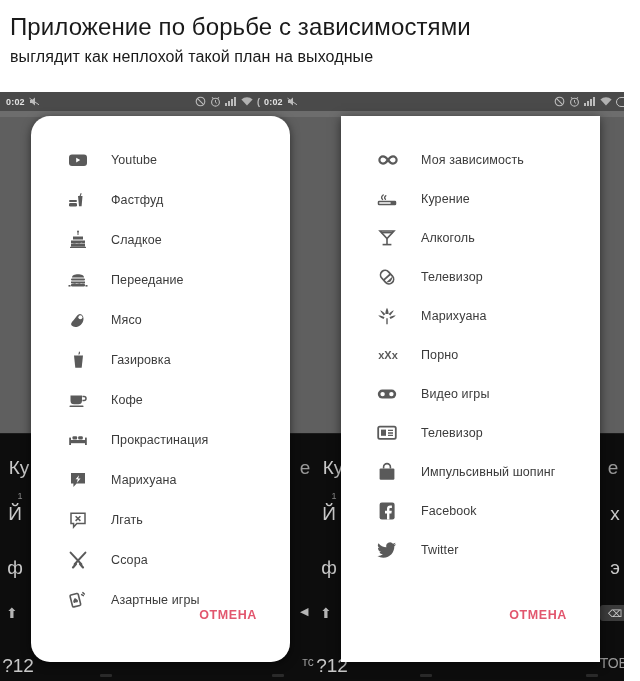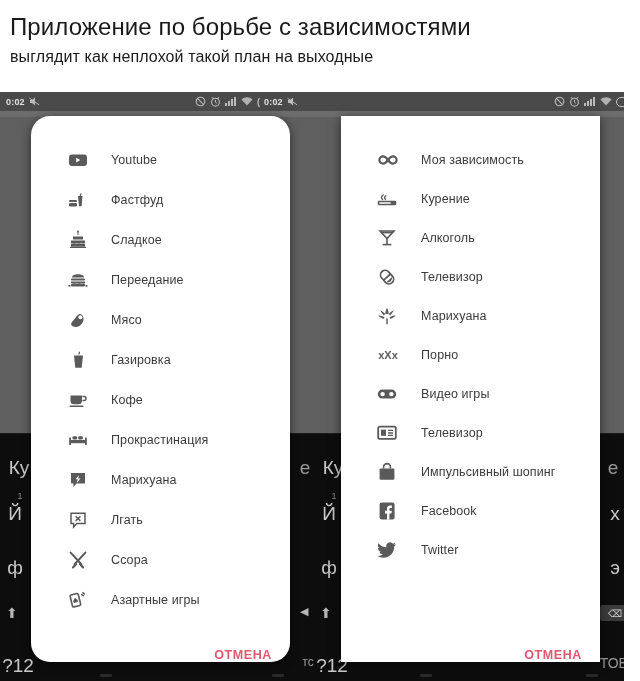--- a/index.html
+++ b/index.html
@@ -116,22 +116,22 @@
   .row-label {
     margin-left: 20px;
     font-size: 12.5px;
     color: #3b3b3b;
     white-space: nowrap;
     letter-spacing: .1px;
   }
   .dlg-actions {
     position: absolute; right: 0; bottom: 0;
     width: 100%; height: 54px;
-    display: flex; align-items: flex-end; justify-content: flex-end;
-    padding-right: 18px;
+    display: flex; align-items: flex-start; justify-content: flex-end;
+    padding-right: 33px;
   }
   .btn-cancel {
     font-size: 12.5px; font-weight: bold;
     color: #e2566e;
     letter-spacing: .6px;
     background: none; border: none; cursor: pointer;
     font-family: "Liberation Sans", sans-serif;
   }
 </style>
 </head>

